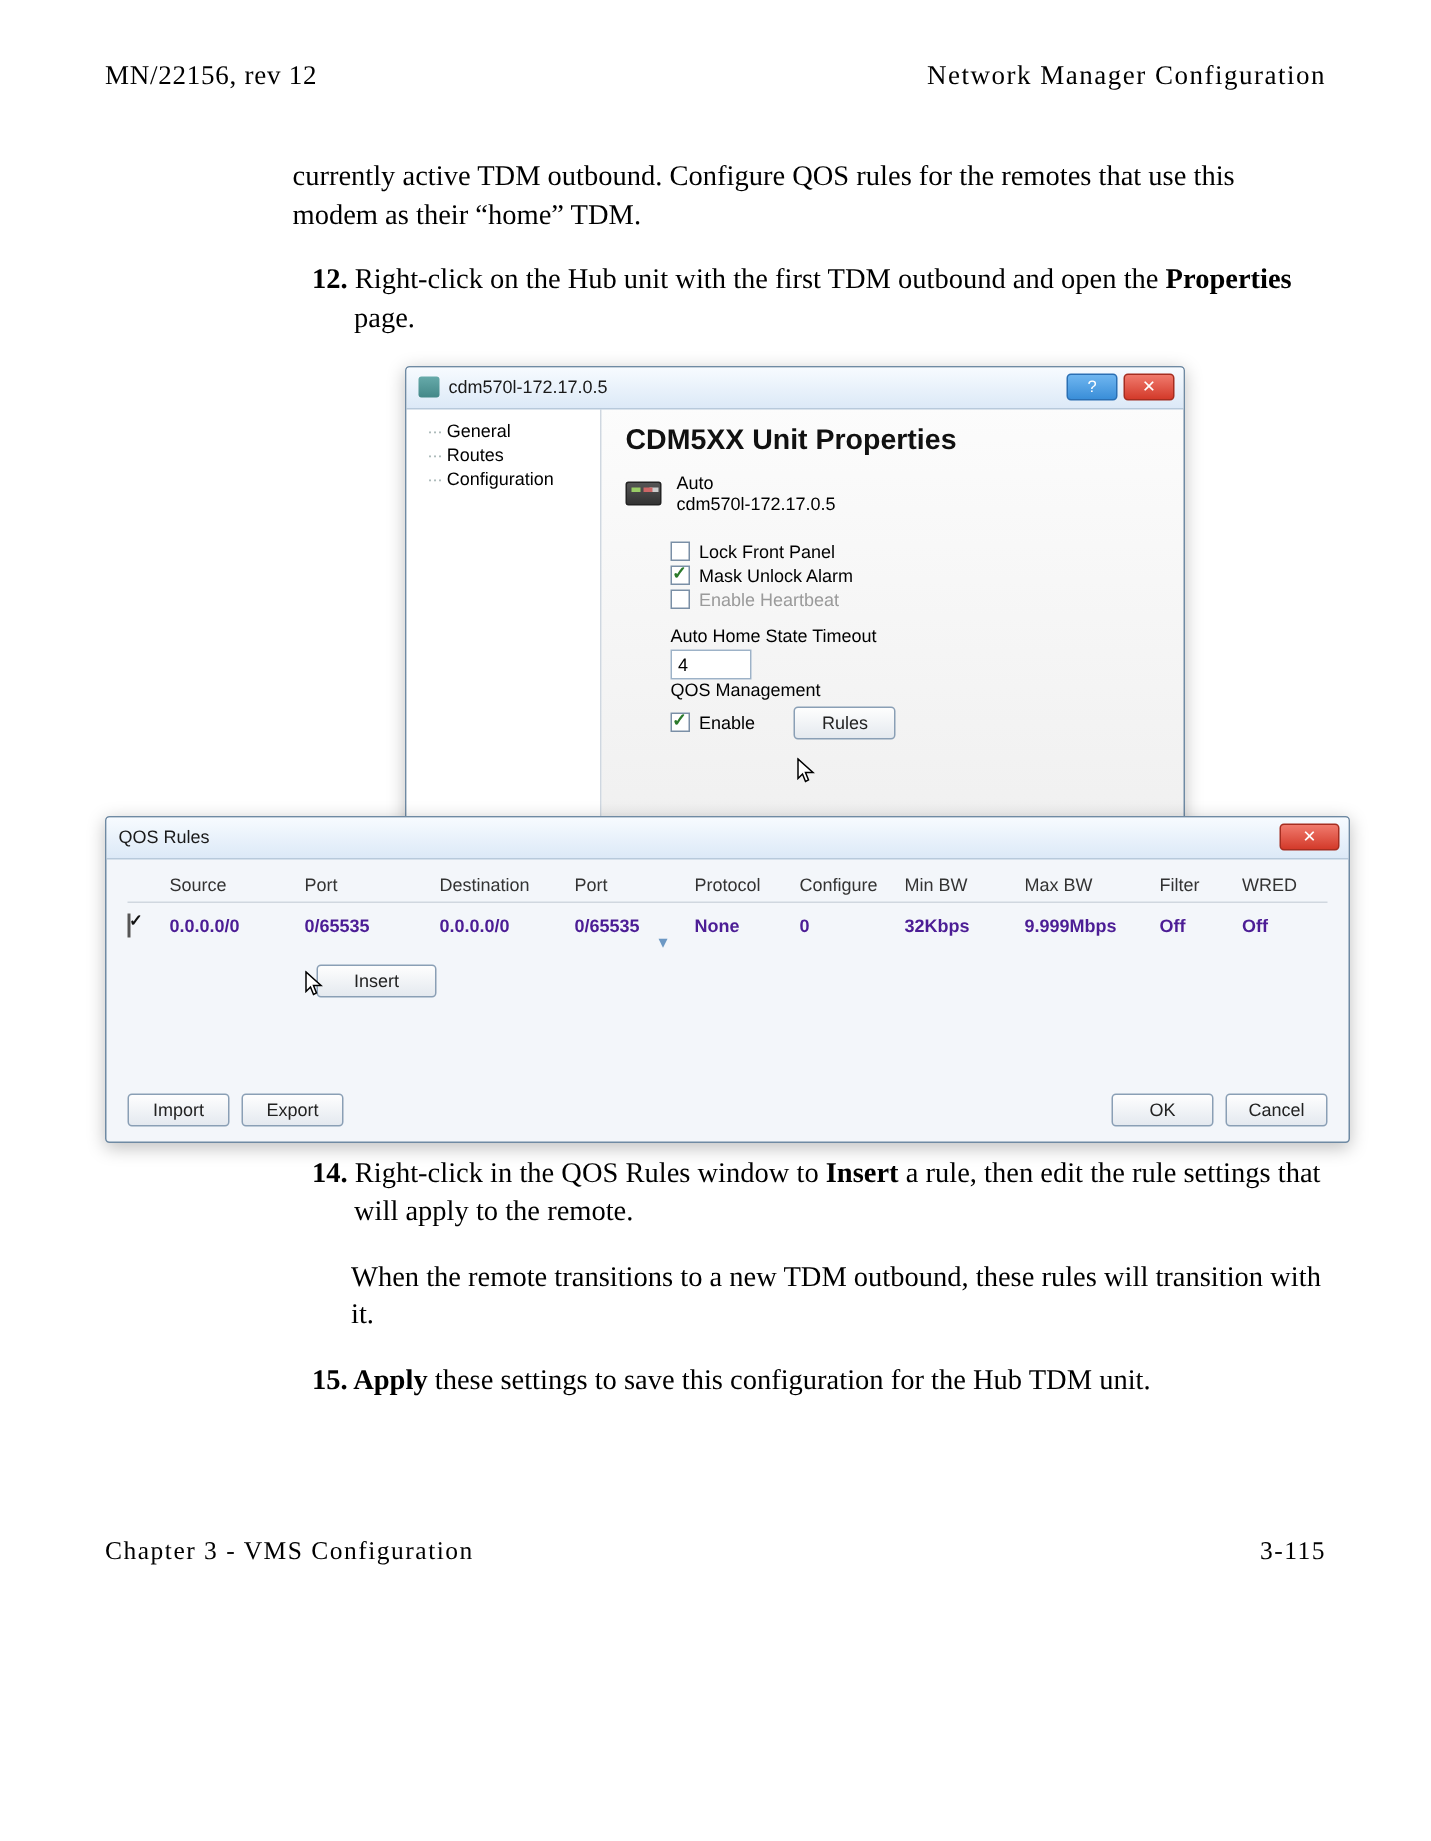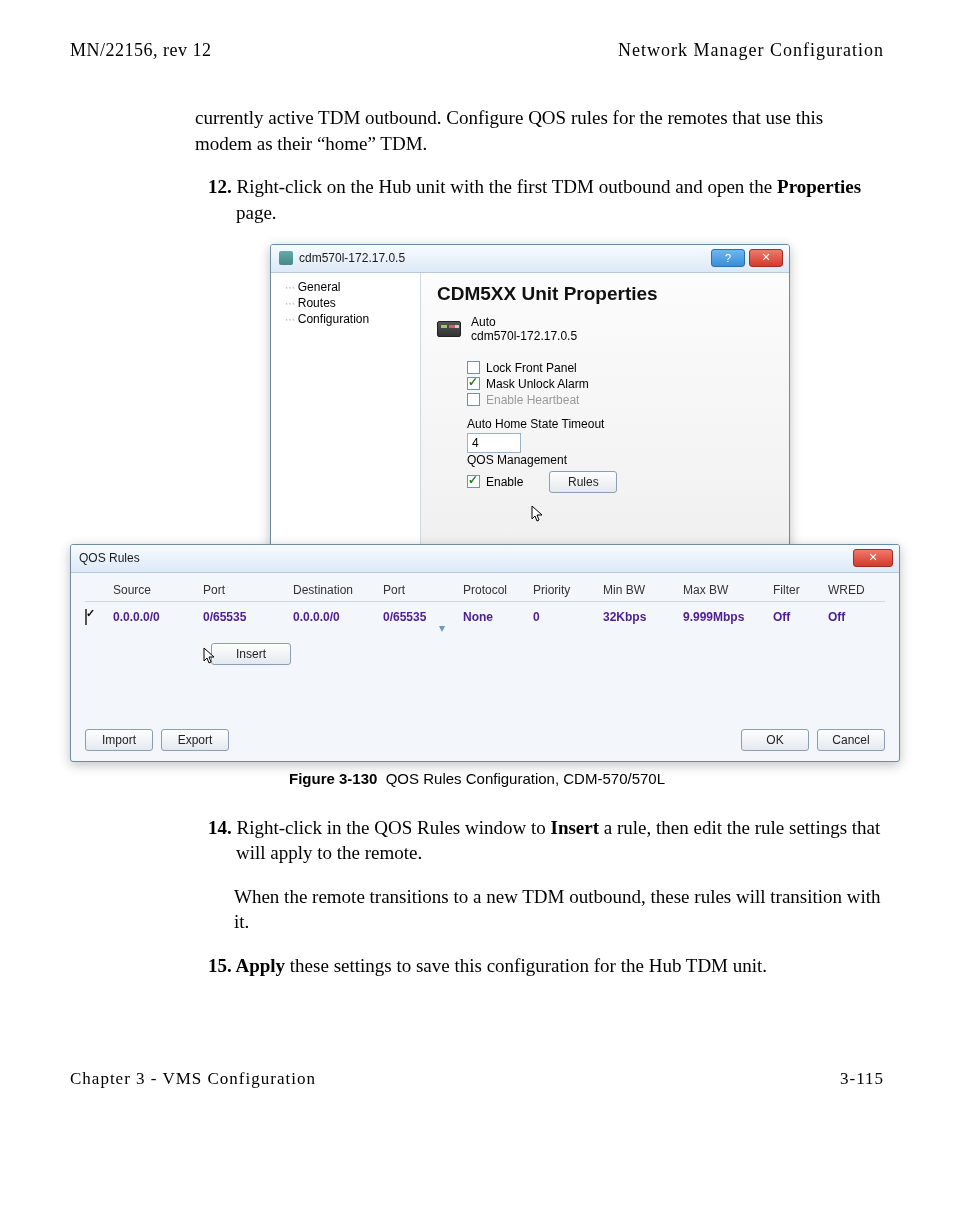--- a/index.html
+++ b/index.html
@@ -84,21 +84,21 @@
   .wbtn {
     width: 34px; height: 18px; border-radius: 3px;
     display: inline-flex; align-items: center; justify-content: center;
     font-size: 11px; color: #fff;
   }
   .help-btn { background: linear-gradient(#6fb6f0,#3a8ed8); border:1px solid #2a6fb3; }
   .close-btn { background: linear-gradient(#f07a6d,#d33a2a); border:1px solid #a52d20; }
 
   .props-body { display: flex; height: calc(100% - 28px); }
   .tree-pane {
-    width: 150px;
+    width: 130px;
     background: #fff;
     border-right: 1px solid #cfd7e0;
     padding: 6px 6px;
     font-size: 12px;
   }
   .tree-pane .tnode { padding: 1px 0 1px 8px; white-space: nowrap; }
   .tree-pane .dots::before { content: "⋯ "; color: #9aa; font-size: 10px; }
 
   .right-pane { flex: 1; padding: 10px 16px 10px 16px; }
   .heading { font-size: 19px; font-weight: bold; color: #111; margin-bottom: 10px; }
@@ -277,21 +277,21 @@
           </div>
         </div>
         <div class="rules-body">
           <div class="grid-head">
             <div></div>
             <div>Source</div>
             <div>Port</div>
             <div>Destination</div>
             <div>Port</div>
             <div>Protocol</div>
-            <div>Priority</div>
+            <div>Configure</div>
             <div>Min BW</div>
             <div>Max BW</div>
             <div>Filter</div>
             <div>WRED</div>
           </div>
           <div class="grid-row">
             <div><span class="row-chk checked"></span></div>
             <div>0.0.0.0/0</div>
             <div>0/65535</div>
             <div>0.0.0.0/0</div>
@@ -322,23 +322,20 @@
             <span class="spacer"></span>
             <span class="win-button">OK</span>
             <span class="win-button">Cancel</span>
           </div>
         </div>
       </div>
 
     </div>
   </div>
 
-  <p class="fig-caption">
-    <span class="blabel">Figure 3-130</span>&nbsp;&nbsp;<span>QOS Rules Configuration, CDM-570/570L</span>
-  </p>
 
   <p class="list-item">
     <span class="bold">14.</span><span> Right-click in the QOS Rules window to </span><span class="bold">Insert</span><span> a rule, then edit the rule settings that will apply to the remote.</span>
   </p>
   <p class="list-item noindent">When the remote transitions to a new TDM outbound, these rules will transition with it.</p>
 
   <p class="list-item">
     <span class="bold">15.</span><span class="bold"> Apply</span><span> these settings to save this configuration for the Hub TDM unit.</span>
   </p>
 

